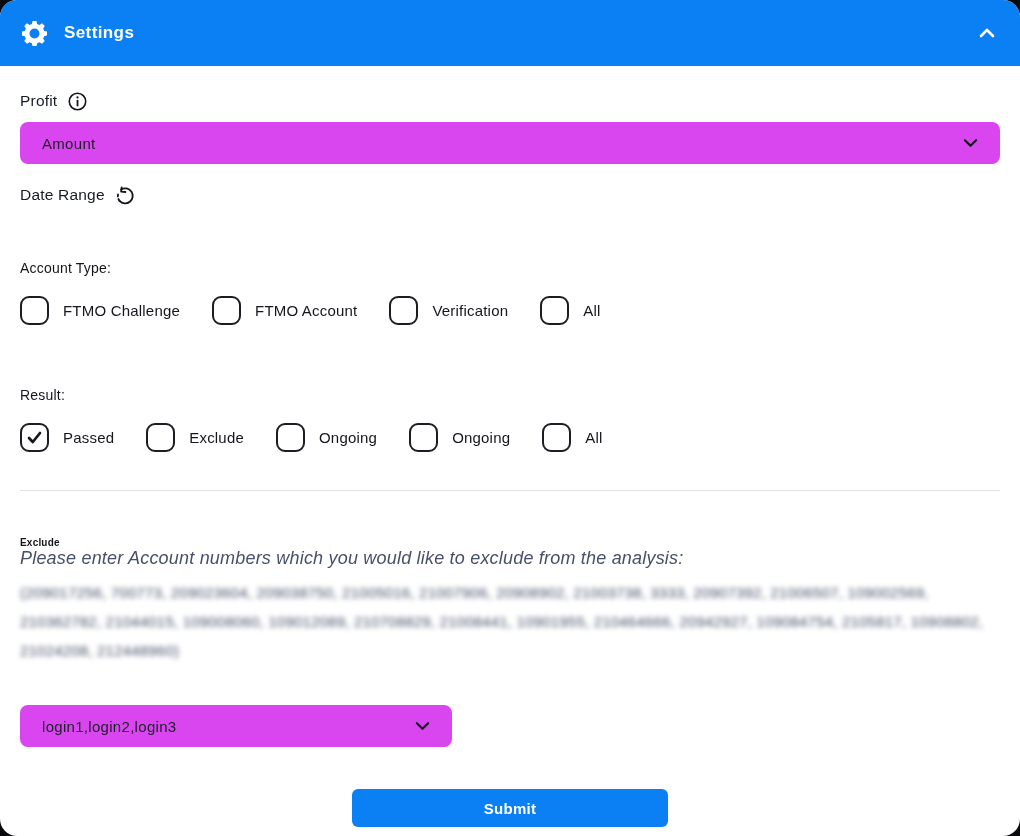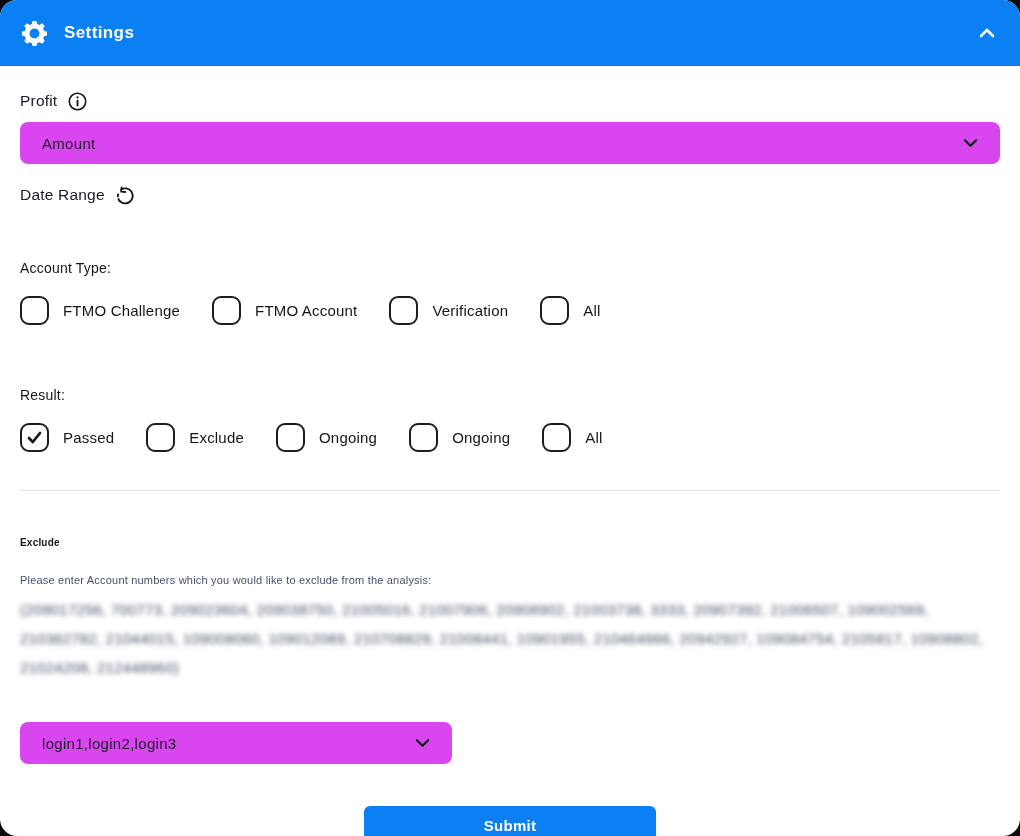--- a/index.html
+++ b/index.html
@@ -120,42 +120,42 @@
   }
 
   .exclude-title {
     margin-top: 46px;
     font-size: 10px;
     font-weight: 700;
     color: #14161c;
     letter-spacing: .2px;
   }
   .exclude-desc {
-    margin-top: 26px;
-    font-size: 11px;
+    font-size: 18px;
     color: #475069;
     letter-spacing: .2px;
+    font-style: italic;
   }
   .exclude-numbers {
     margin-top: 9px;
     font-size: 15px;
     line-height: 29px;
     color: #475069;
     letter-spacing: .2px;
     filter: blur(2.6px);
     max-width: 975px;
     word-break: break-word;
     user-select: none;
   }
 
   .logins-dropdown { width: 432px; margin-top: 40px; }
 
   .submit-wrap { display: flex; justify-content: center; margin-top: 42px; }
   .submit-btn {
-    width: 292px;
+    width: 316px;
     height: 38px;
     background: #0b80f5;
     border: none;
     border-radius: 6px;
     color: #ffffff;
     font-family: "Liberation Sans", sans-serif;
     font-size: 15px;
     font-weight: 700;
     letter-spacing: .3px;
     cursor: pointer;

